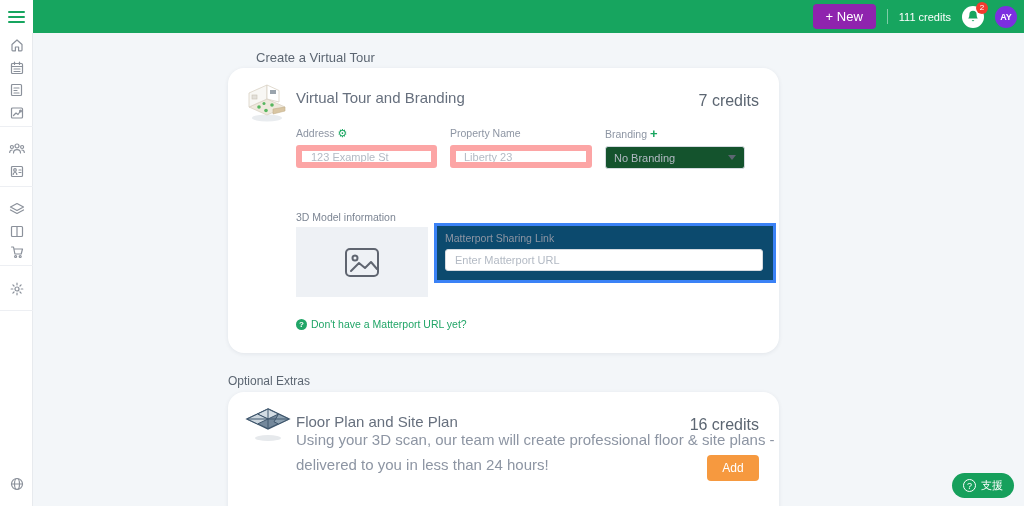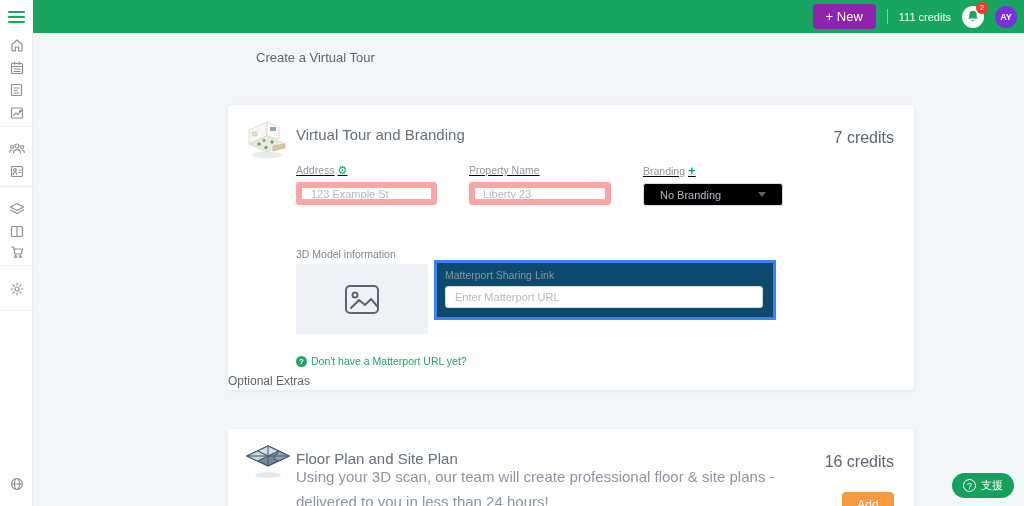--- a/index.html
+++ b/index.html
@@ -27,39 +27,39 @@
   .bell-wrap { position:relative; width:22px; height:22px; background:#fff; border-radius:50%;
                display:flex; align-items:center; justify-content:center; cursor:pointer; }
   .bell-wrap svg { fill:#17a55f; }
   .bell-badge { position:absolute; top:-4px; right:-4px; min-width:12px; height:12px; background:#f23b2f;
                 color:#fff; font-size:8px; border-radius:6px; display:flex; align-items:center; justify-content:center; padding:0 2px; }
   .avatar { width:22px; height:22px; background:#7c2fe0; color:#fff; border-radius:50%;
             display:flex; align-items:center; justify-content:center; font-size:9px; font-weight:bold; cursor:pointer; }
 
   
   .page-title { position:absolute; left:228px; top:50px; font-size:13px; color:#5c6672;margin-left:28px; }
-  .card { position:absolute; left:228px; width:686px; background:#fff; border-radius:4px;
-          box-shadow:0 1px 4px rgba(25,39,62,.08);margin-top:37px; }
+  .card { position:absolute; left:228px; width:551px; background:#fff; border-radius:16px;
+          box-shadow:0 1px 4px rgba(25,39,62,.08); }
   .card1 { top:68px; height:285px; }
   .card2 { top:392px; height:132px; }
 
   .c-icon { position:absolute; left:17px; top:13px; }
   .c-title { position:absolute; left:68px; top:21px; font-size:15px; font-weight:normal; color:#67707e; }
   .c-credits { position:absolute; right:20px; top:24px; font-size:16px; color:#5c6672; }
 
-  .form-row { position:absolute; left:68px; top:59px; display:flex; gap:32px;text-decoration:underline; }
+  .form-row { position:absolute; left:68px; top:59px; display:flex; gap:13px; }
   .field { display:flex; flex-direction:column; }
   .field label { font-size:10.5px; color:#8d95a3; margin-bottom:6px; display:flex; align-items:center; gap:3px; }
   .gear-glyph { color:#17a55f; font-size:11px; line-height:1; }
   .plus-glyph { color:#17a55f; font-size:13px; font-weight:bold; line-height:1; }
   .field input { width:141px; height:23px; border:6px solid #fca5a5; border-radius:3px; padding:0 9px;
                  font-size:11px; font-family:inherit; color:#4a5260; outline:none; }
   .field input::placeholder { color:#b3bac4; }
-  .select { width:140px; height:23px; border:1px solid #d5dae0; border-radius:3px; padding:0 16px;
-            display:flex; align-items:center; justify-content:space-between; cursor:pointer; background:#000000; }
+  .select { width:140px; height:23px; border:1px solid #d5dae0; border-radius:3px; padding:0 8px;
+            display:flex; align-items:center; justify-content:space-between; cursor:pointer; background:#14532d; }
   .select .sel-val { font-size:11px; color:#b3bac4; }
   .caret { width:0; height:0; border-left:4px solid transparent; border-right:4px solid transparent;
            border-top:5px solid #5c6672; }
 
   .model-label { position:absolute; left:68px; top:143px; font-size:10.5px; color:#7d8694; }
   .thumb { position:absolute; left:68px; top:159px; width:132px; height:70px; background:#eef1f5;
            display:flex; align-items:center; justify-content:center; }
   .thumb svg { stroke:#5f6570; fill:none; stroke-width:2; stroke-linecap:round; stroke-linejoin:round; }
   .redbox { position:absolute; left:206px; top:155px; width:342px; height:60px; border:3px solid #3b82f6; background:#0c4a6e; }
   .redbox .mp-label { display:block; font-size:10.5px; color:#8d95a3; margin:6px 0 5px 8px; }

